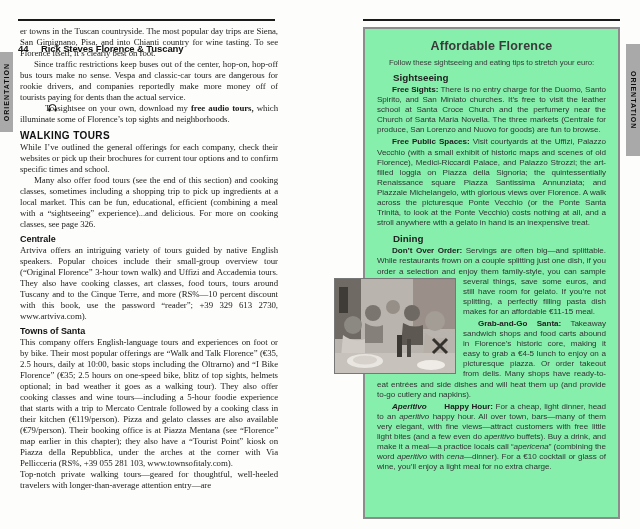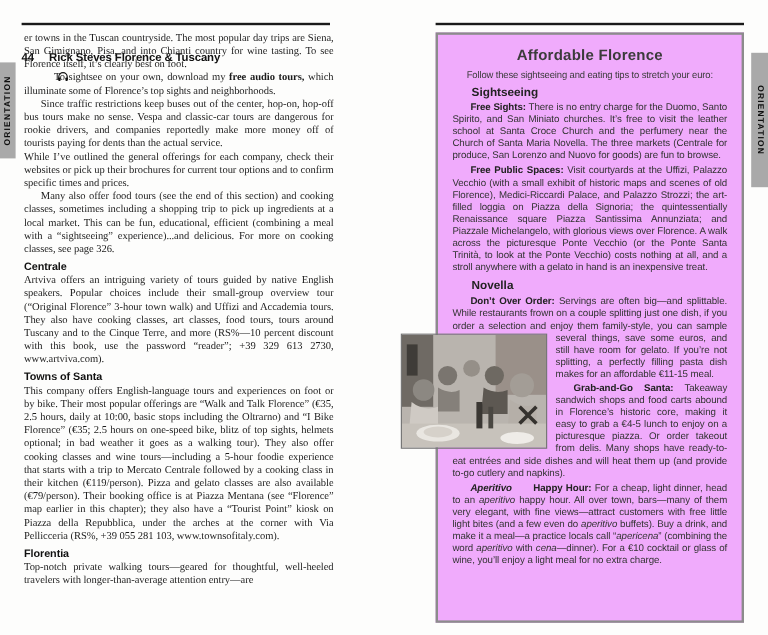--- a/index.html
+++ b/index.html
@@ -32,21 +32,21 @@
          font-size:8.8px;line-height:11px;text-align:justify;letter-spacing:-0.05px;}
   .lbody p{margin:0;}
   .lbody p.ind{text-indent:14px;}
   .lbody h2{font-family:"Liberation Sans",sans-serif;font-size:10px;letter-spacing:0.4px;
             margin:5px 0 1px;color:#111;}
   .lbody h3{font-family:"Liberation Sans",sans-serif;font-size:9px;margin:4px 0 0;color:#111;}
   .hp-icon{display:inline-block;width:9px;height:8px;vertical-align:-1px;margin-right:2px;}
 
   
   .box{position:absolute;left:363px;top:27px;width:229px;height:474px;
-       border:2px solid #8c8c8c;background:#f0abfc;padding:6px 12px 8px 12px;overflow:visible;
+       border:2px solid #8c8c8c;background:#86efac;padding:6px 12px 8px 12px;overflow:visible;
        font-family:"Liberation Sans",sans-serif;color:#2e2e2e;}
   .box-title{text-align:center;font-weight:bold;font-size:12.5px;color:#3b3b3b;
              letter-spacing:0.2px;margin:4px 0 5px;}
   .box-intro{text-align:center;font-size:8.1px;letter-spacing:-0.1px;white-space:nowrap;
              transform:scaleX(0.97);transform-origin:50% 50%;margin-bottom:2px;color:#3b3b3b;}
   .box-h{font-weight:bold;font-size:9.8px;color:#222;margin:5px 16px 1px;}
   .bp{margin:2px 0 0;font-size:8.1px;line-height:10.1px;text-align:justify;
       letter-spacing:-0.05px;color:#333;}
   .bp b{color:#222;margin-left:15px;}
   .bp .it{font-style:italic;}
@@ -75,49 +75,49 @@
   <div class="rule rule-l"></div>
 
   <div class="pgheader rheader">
     <span>Orientation to Florence</span>
     <span class="pnum">45</span>
   </div>
   <div class="rule rule-r"></div>
 
   <div class="lbody">
     <p class="np">er towns in the Tuscan countryside. The most popular day trips are Siena, San Gimignano, Pisa, and into Chianti country for wine tasting. To see Florence itself, it’s clearly best on foot.</p>
+    <p class="ind">Since traffic restrictions keep buses out of the center, hop-on, hop-off bus tours make no sense. Vespa and classic-car tours are dangerous for rookie drivers, and companies reportedly make more money off of tourists paying for dents than the actual service.</p>
     <p class="ind"><span class="hp-icon"><svg viewBox="0 0 18 16">
             <path d="M2 13 L2 8 A7 7 0 0 1 16 8 L16 13" fill="none" stroke="#111" stroke-width="2"></path>
             <rect x="1" y="9" width="4" height="6" rx="1.5" fill="#111"></rect>
             <rect x="13" y="9" width="4" height="6" rx="1.5" fill="#111"></rect>
           </svg></span><span>To sightsee on your own, download my </span><b>free audio tours,</b><span> which illuminate some of Florence’s top sights and neighborhoods.</span></p>
-    <p class="ind">Since traffic restrictions keep buses out of the center, hop-on, hop-off bus tours make no sense. Vespa and classic-car tours are dangerous for rookie drivers, and companies reportedly make more money off of tourists paying for dents than the actual service.</p>
 
-    <p class="np">While I’ve outlined the general offerings for each company, check their websites or pick up their brochures for current tour options and to confirm specific times and prices.</p>
+    <h2>WALKING TOURS</h2>
+    <p class="np">While I’ve outlined the general offerings for each company, check their websites or pick up their brochures for current tour options and to confirm specific times and school.</p>
     <p class="ind">Many also offer food tours (see the end of this section) and cooking classes, sometimes including a shopping trip to pick up ingredients at a local market. This can be fun, educational, efficient (combining a meal with a “sightseeing” experience)...and delicious. For more on cooking classes, see page 326.</p>
 
     <h3>Centrale</h3>
     <p class="np">Artviva offers an intriguing variety of tours guided by native English speakers. Popular choices include their small-group overview tour (“Original Florence” 3-hour town walk) and Uffizi and Accademia tours. They also have cooking classes, art classes, food tours, tours around Tuscany and to the Cinque Terre, and more (RS%—10 percent discount with this book, use the password “reader”; +39 329 613 2730, www.artviva.com).</p>
 
     <h3>Towns of Santa</h3>
     <p class="np">This company offers English-language tours and experiences on foot or by bike. Their most popular offerings are “Walk and Talk Florence” (€35, 2.5 hours, daily at 10:00, basic stops including the Oltrarno) and “I Bike Florence” (€35; 2.5 hours on one-speed bike, blitz of top sights, helmets optional; in bad weather it goes as a walking tour). They also offer cooking classes and wine tours—including a 5-hour foodie experience that starts with a trip to Mercato Centrale followed by a cooking class in their kitchen (€119/person). Pizza and gelato classes are also available (€79/person). Their booking office is at Piazza Mentana (see “Florence” map earlier in this chapter); they also have a “Tourist Point” kiosk on Piazza della Repubblica, under the arches at the corner with Via Pellicceria (RS%, +39 055 281 103, www.townsofitaly.com).</p>
 
-    <h3>Florentia</h3>
     <p class="np">Top-notch private walking tours—geared for thoughtful, well-heeled travelers with longer-than-average attention entry—are</p>
   </div>
 
   <div class="box">
     <div class="box-title">Affordable Florence</div>
     <div class="box-intro">Follow these sightseeing and eating tips to stretch your euro:</div>
 
     <div class="box-h">Sightseeing</div>
     <p class="bp"><b>Free Sights:</b><span> There is no entry charge for the Duomo, Santo Spirito, and San Miniato churches. It’s free to visit the leather school at Santa Croce Church and the perfumery near the Church of Santa Maria Novella. The three markets (Centrale for produce, San Lorenzo and Nuovo for goods) are fun to browse.</span></p>
     <p class="bp"><b>Free Public Spaces:</b><span> Visit courtyards at the Uffizi, Palazzo Vecchio (with a small exhibit of historic maps and scenes of old Florence), Medici-Riccardi Palace, and Palazzo Strozzi; the art-filled loggia on Piazza della Signoria; the quintessentially Renaissance square Piazza Santissima Annunziata; and Piazzale Michelangelo, with glorious views over Florence. A walk across the picturesque Ponte Vecchio (or the Ponte Santa Trinità, to look at the Ponte Vecchio) costs nothing at all, and a stroll anywhere with a gelato in hand is an inexpensive treat.</span></p>
 
-    <div class="box-h">Novella</div>
+    <div class="box-h">Dining</div>
     <p class="bp"><b>Don’t Over Order:</b><span> Servings are often big—and splittable. While restaurants frown on a couple splitting just one dish, if you order a selection and enjoy them family-style, you can</span><span class="photo">
           <svg viewBox="0 0 120 94" preserveAspectRatio="none">
           <rect width="120" height="94" fill="#b9b4ae"></rect>
           <rect x="78" y="0" width="42" height="50" fill="#9a9089"></rect>
           <rect x="0" y="0" width="26" height="60" fill="#6f6a64"></rect>
           <rect x="4" y="8" width="9" height="26" fill="#3f3c38"></rect>
           <circle cx="18" cy="46" r="9" fill="#8c8882"></circle>
           <circle cx="38" cy="34" r="8" fill="#7a756f"></circle>
           <circle cx="58" cy="28" r="7" fill="#958f88"></circle>
           <circle cx="77" cy="34" r="8" fill="#6e6962"></circle>

